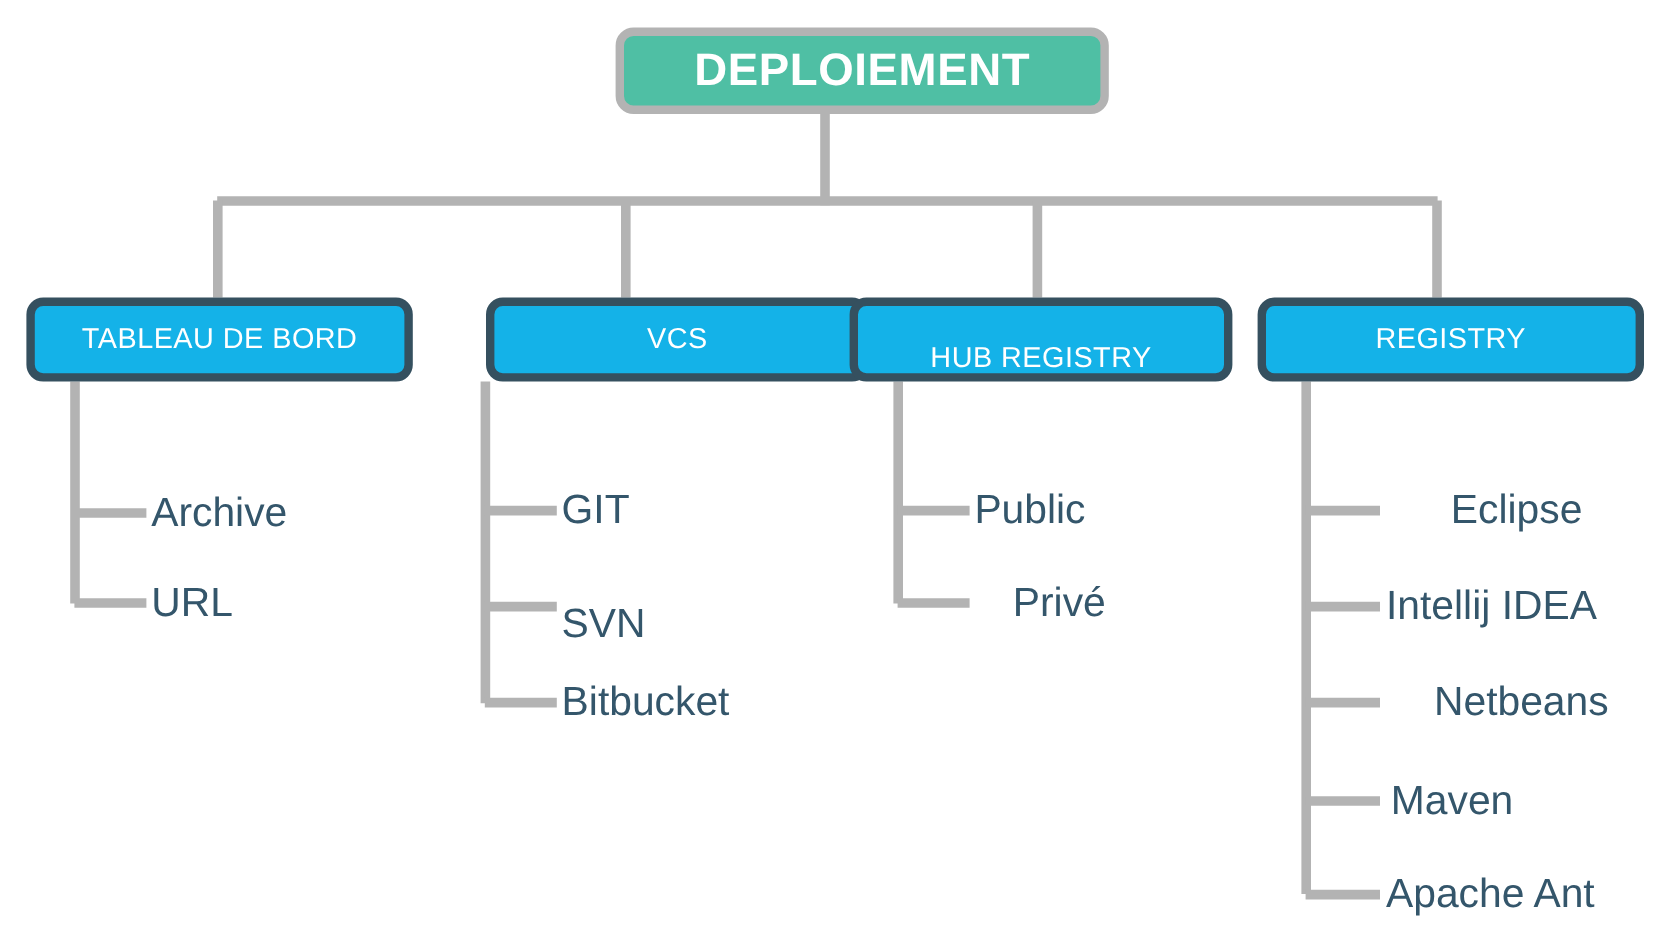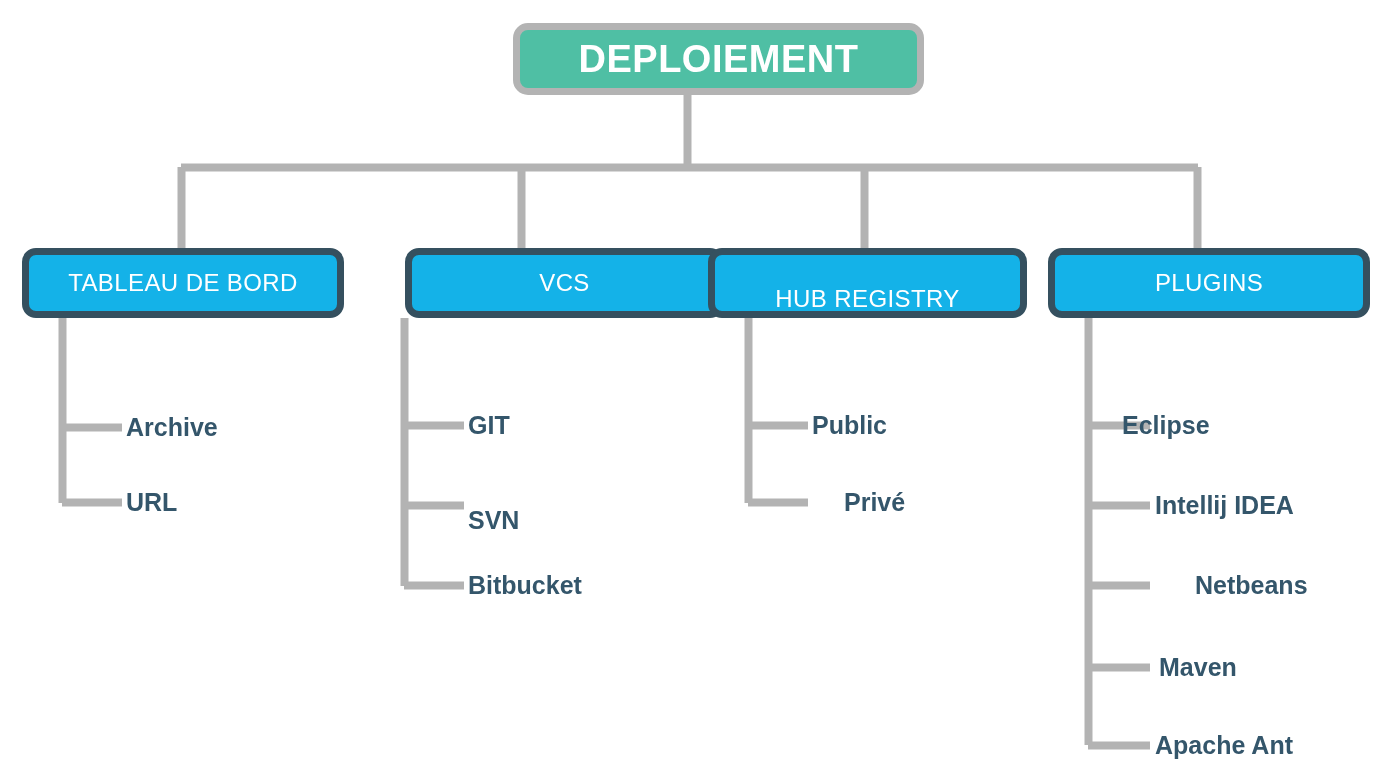--- a/index.html
+++ b/index.html
@@ -74,22 +74,22 @@
   }
   .node-l2.col-0 { left: 22px;   width: 322px; }
   .node-l2.col-1 { left: 365px;  width: 319px; margin-left: 40px; }
   .node-l2.col-2 { left: 708px;  width: 319px; align-items: flex-end; }
   .node-l2.col-3 { left: 1048px; width: 322px; }
 
   
   .leaf-label {
     position: absolute;
     color: #34566b;
-    font-size: 25px;
-    font-weight: 700;
+    font-size: 34px;
+    font-weight: 400;
     line-height: 1;
     white-space: nowrap;
     transform: translateY(-50%);
   }
 </style>
 </head>
 <body>
 
 <div id="diagram">
 
@@ -137,32 +137,32 @@
   <div class="node-l2 col-0">
     <span class="node-label">TABLEAU DE BORD</span>
   </div>
   <div class="node-l2 col-1">
     <span class="node-label">VCS</span>
   </div>
   <div class="node-l2 col-2">
     <span class="node-label">HUB REGISTRY</span>
   </div>
   <div class="node-l2 col-3">
-    <span class="node-label">PLUGINS</span>
+    <span class="node-label">REGISTRY</span>
   </div>
 
   <div class="leaf-label" style="left:126px; top:427px;">Archive</div>
   <div class="leaf-label" style="left:126px; top:502px;">URL</div>
 
   <div class="leaf-label" style="left:468px; top:425px;">GIT</div>
   <div class="leaf-label" style="left:468px; top:520px;">SVN</div>
   <div class="leaf-label" style="left:468px; top:585px;">Bitbucket</div>
 
   <div class="leaf-label" style="left:812px; top:425px;">Public</div>
   <div class="leaf-label" style="left:844px; top:502px;text-align:right;">Privé</div>
 
-  <div class="leaf-label" style="left:1122px; top:425px;">Eclipse</div>
+  <div class="leaf-label" style="left:1209px; top:425px;">Eclipse</div>
   <div class="leaf-label" style="left:1155px; top:505px;">Intellij IDEA</div>
   <div class="leaf-label" style="left:1155px; top:585px;margin-left:40px;">Netbeans</div>
   <div class="leaf-label" style="left:1159px; top:667px;">Maven</div>
   <div class="leaf-label" style="left:1155px; top:745px;">Apache Ant</div>
 
 </div>
 
 </body></html>

